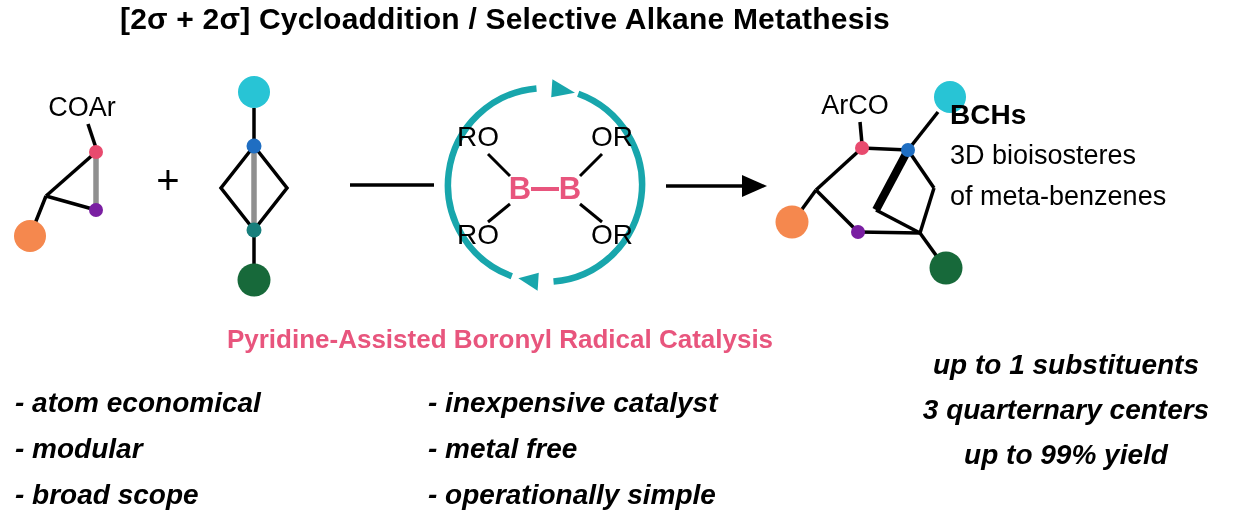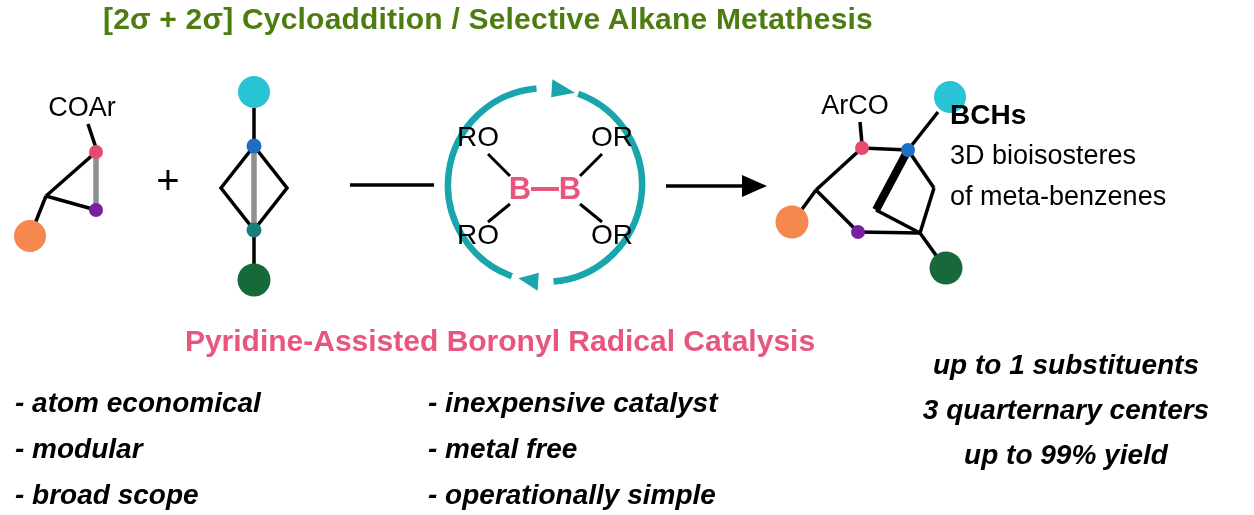--- a/index.html
+++ b/index.html
@@ -2,26 +2,26 @@
 <html><head>
 <meta charset="utf-8">
 <style>
   * { margin:0; padding:0; box-sizing:border-box; }
   body { background:#ffffff; }
   .canvas {
     position:relative; width:1254px; height:515px; background:#ffffff;
     font-family:"Liberation Sans", sans-serif; color:#000; overflow:hidden;
   }
   .title {
-    position:absolute; left:68px; top:2px; width:840px; text-align:center;
-    font-size:30px; font-weight:bold; color:#4d7c0f; letter-spacing:0.2px;
+    position:absolute; left:85px; top:2px; width:840px; text-align:center;
+    font-size:30px; font-weight:bold; color:#000000; letter-spacing:0.2px;
   }
   .subtitle {
     position:absolute; left:130px; top:324px; width:740px; text-align:center;
-    font-size:30px; font-weight:bold; color:#e8557d;
+    font-size:26px; font-weight:bold; color:#e8557d;
   }
   .plus {
     position:absolute; left:146px; top:158px; width:44px; text-align:center;
     font-size:40px; font-weight:400;
   }
   .struct { position:absolute; }
   svg text { font-family:"Liberation Sans", sans-serif; }
   .chem-label { font-size:27px; fill:#000; }
   .cycle-label { font-size:28px; fill:#000; }
   .boron { font-size:31px; font-weight:bold; }

